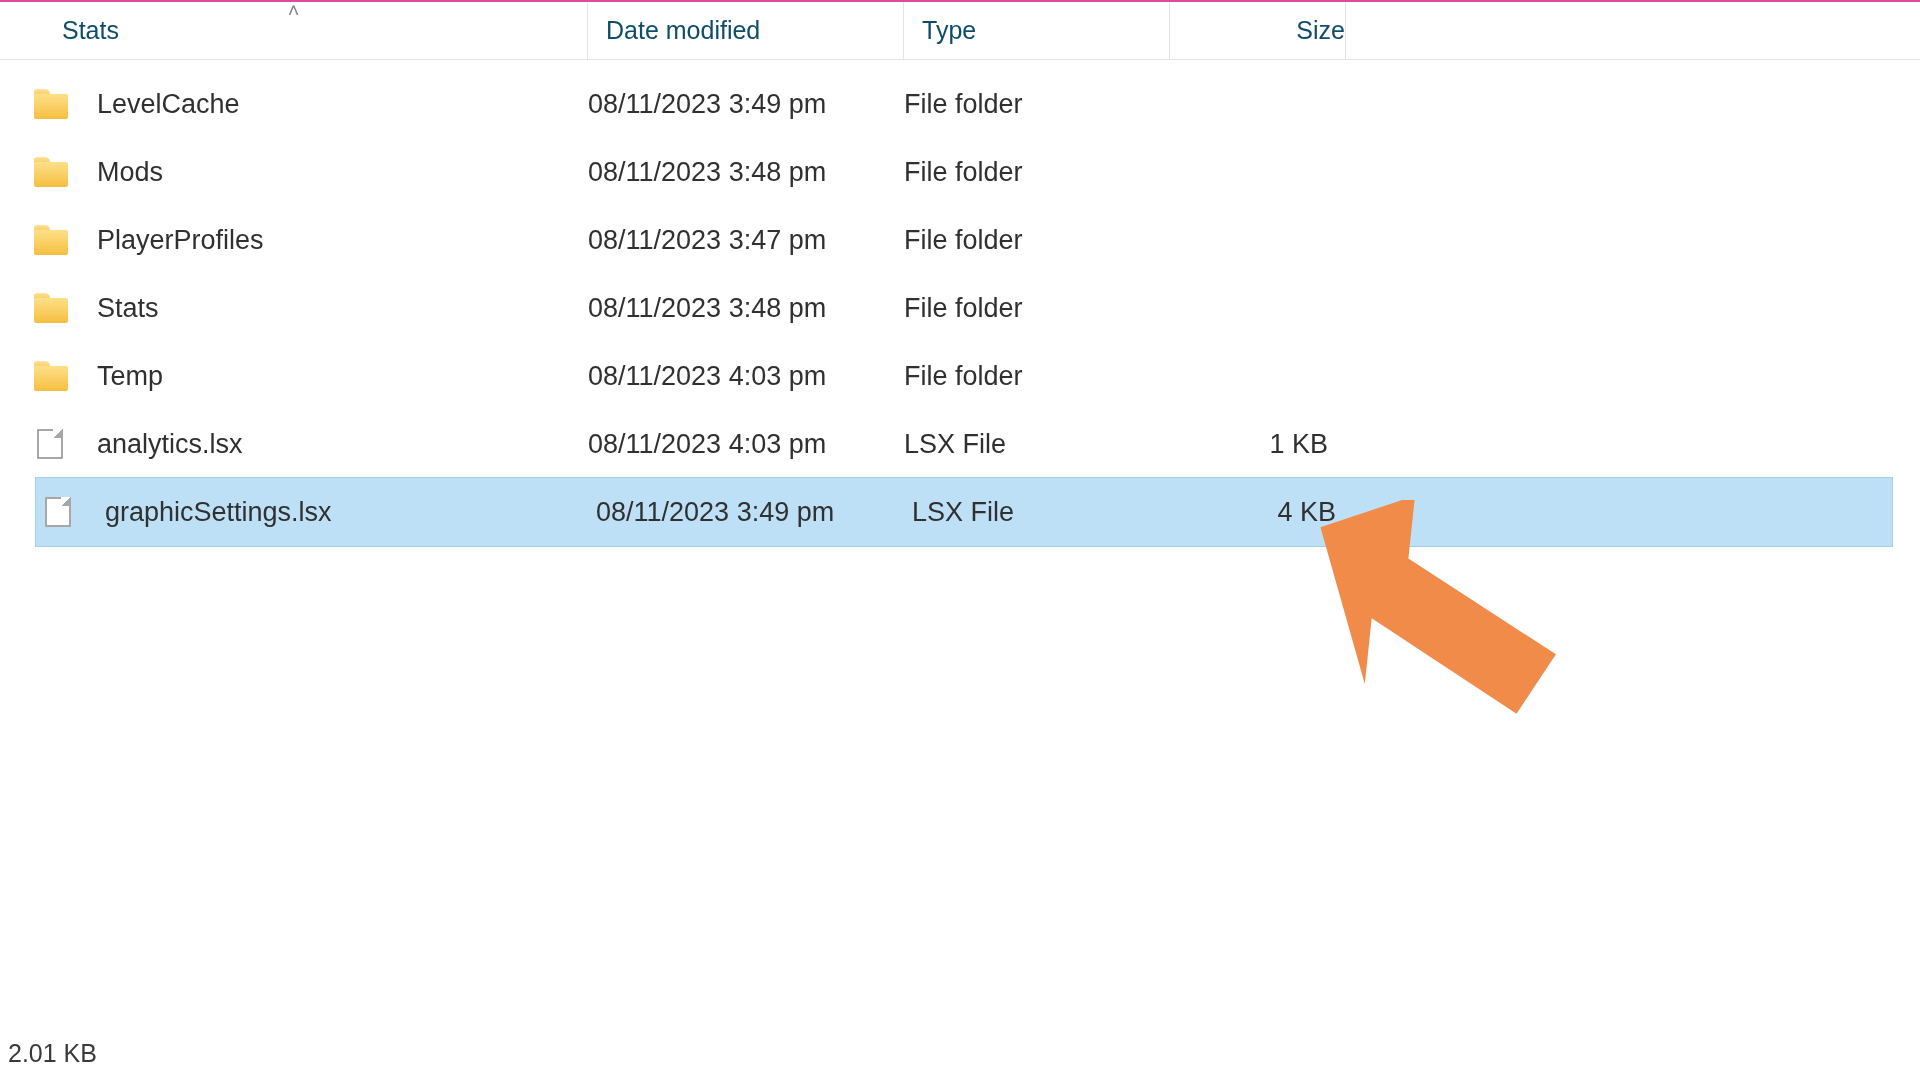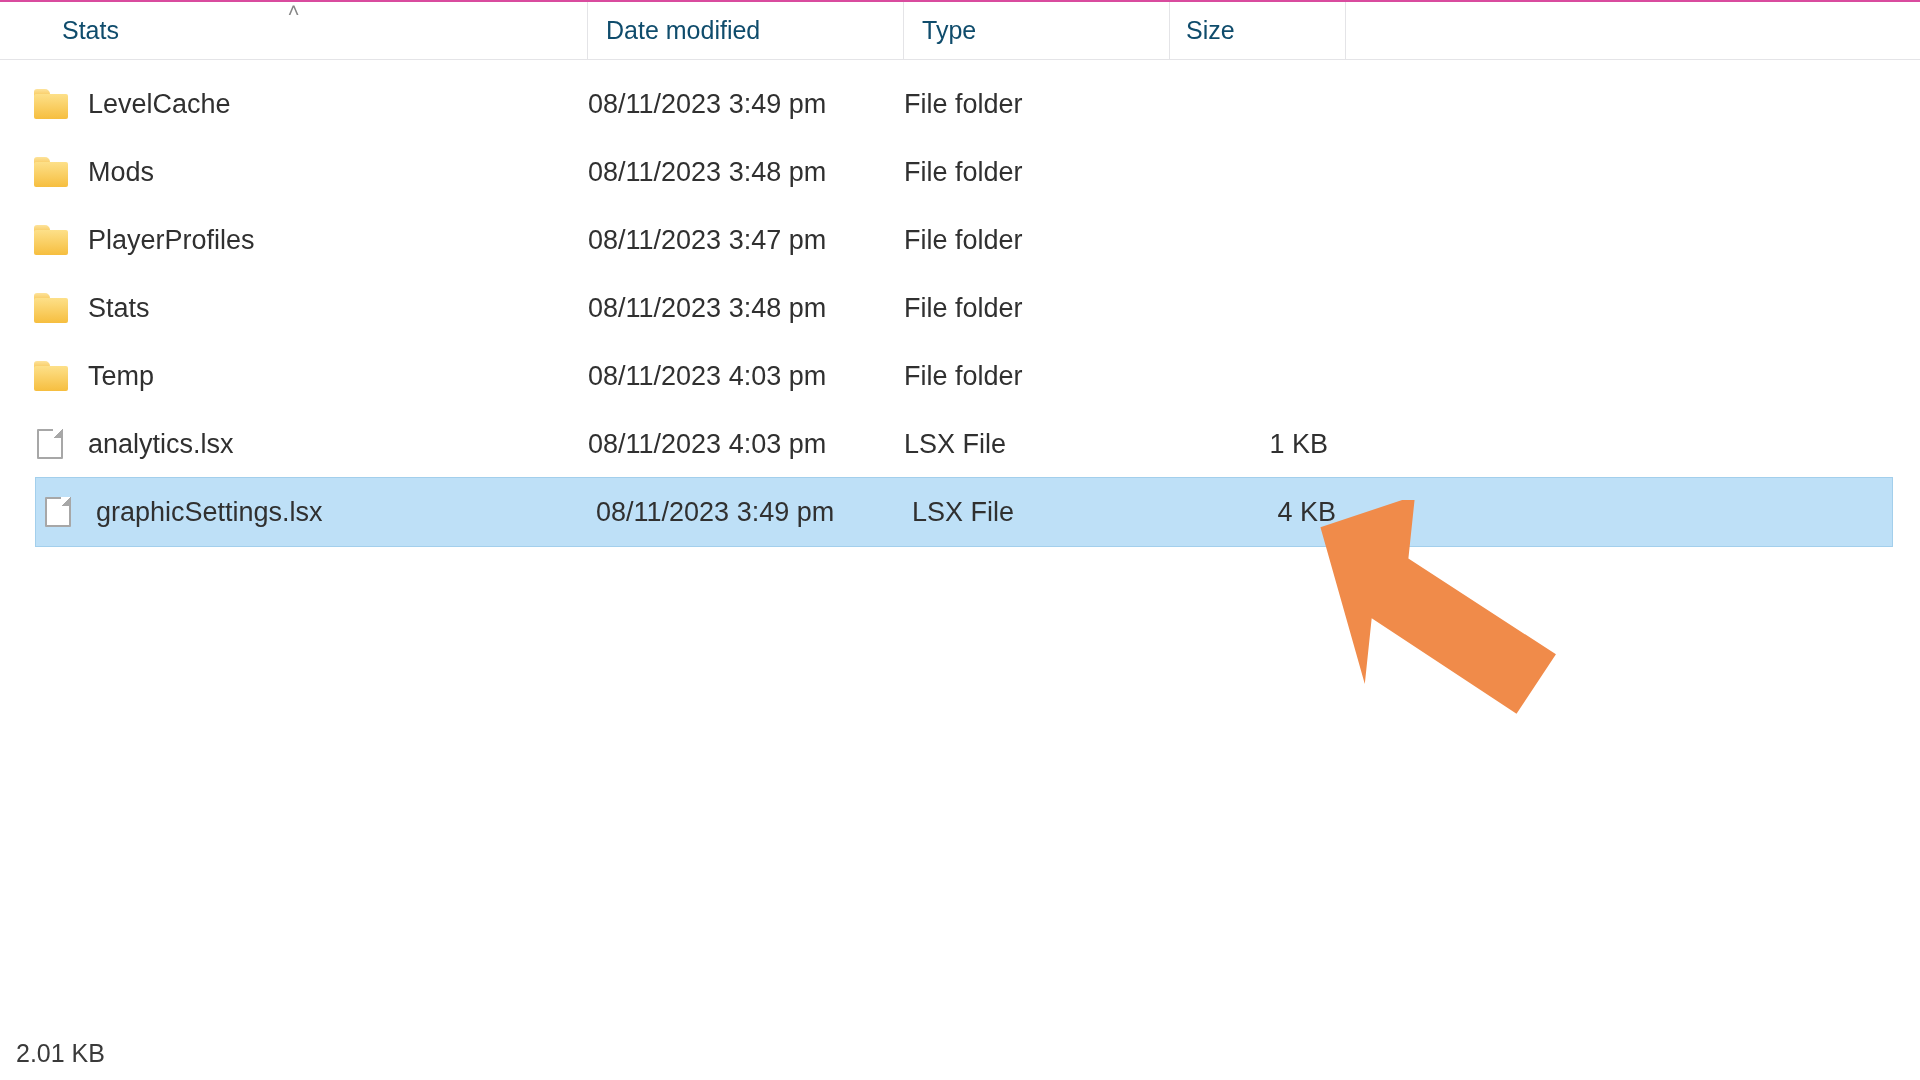--- a/index.html
+++ b/index.html
@@ -42,21 +42,21 @@
   }
   .header .col {
     display: flex;
     align-items: center;
     border-right: 1px solid var(--border);
     padding-left: 18px;
   }
   .header .col.name   { width: 588px; padding-left: 62px; position: relative;}
   .header .col.date   { width: 316px; }
   .header .col.type   { width: 266px; }
-  .header .col.size   { width: 176px; justify-content: flex-start; padding-left: 16px;}
+  .header .col.size   { width: 176px; justify-content: flex-end; padding-left: 16px;}
   .sort-caret {
     position: absolute;
     top: -3px; left: 50%;
     transform: translateX(-50%);
     font-size: 20px;
     color: #858585;
   }
 
   .list {
     position: relative;
@@ -70,21 +70,21 @@
     padding: 0;
     font-size: 27px;
     color: var(--row-text);
   }
   .row.selected {
     background: var(--row-selected-bg);
     outline: 1px solid var(--row-selected-border);
     margin-left: 36px;
   }
   .cell { display: flex; align-items: center; }
-  .cell.name { width: 560px; padding-left: 6px; gap: 20px; }
+  .cell.name { width: 560px; padding-left: 6px; gap: 29px; }
   .cell.date { width: 316px; }
   .cell.type { width: 266px; }
   .cell.size { width: 176px; justify-content: flex-end; padding-right: 18px;}
 
   
   .icon { width: 34px; height: 30px; display: inline-block; position: relative; flex-shrink: 0;}
   .icon.folder .tab {
     position: absolute; left: 0; top: 0;
     width: 48%; height: 28%;
     background: linear-gradient(#FDE39B,#F7C452);
@@ -113,21 +113,21 @@
     position:absolute; right:0; top:0;
     width: 10px; height: 9px;
     background: linear-gradient(135deg, #ffffff 48%, var(--file-border) 50%);
   }
 
   .status {
     position: absolute;
     left: 0; bottom: 0;
     font-size: 25px;
     color: var(--status-text);
-    padding: 10px 0 12px 16px;
+    padding: 10px 0 12px 8px;
   }
 
   
   .annotation-arrow {
     position: absolute;
     left: 1310px; top: 498px;
     width: 280px; height: 220px;
     pointer-events: none;
   }
   .annotation-arrow svg { width: 100%; height: 100%; }

